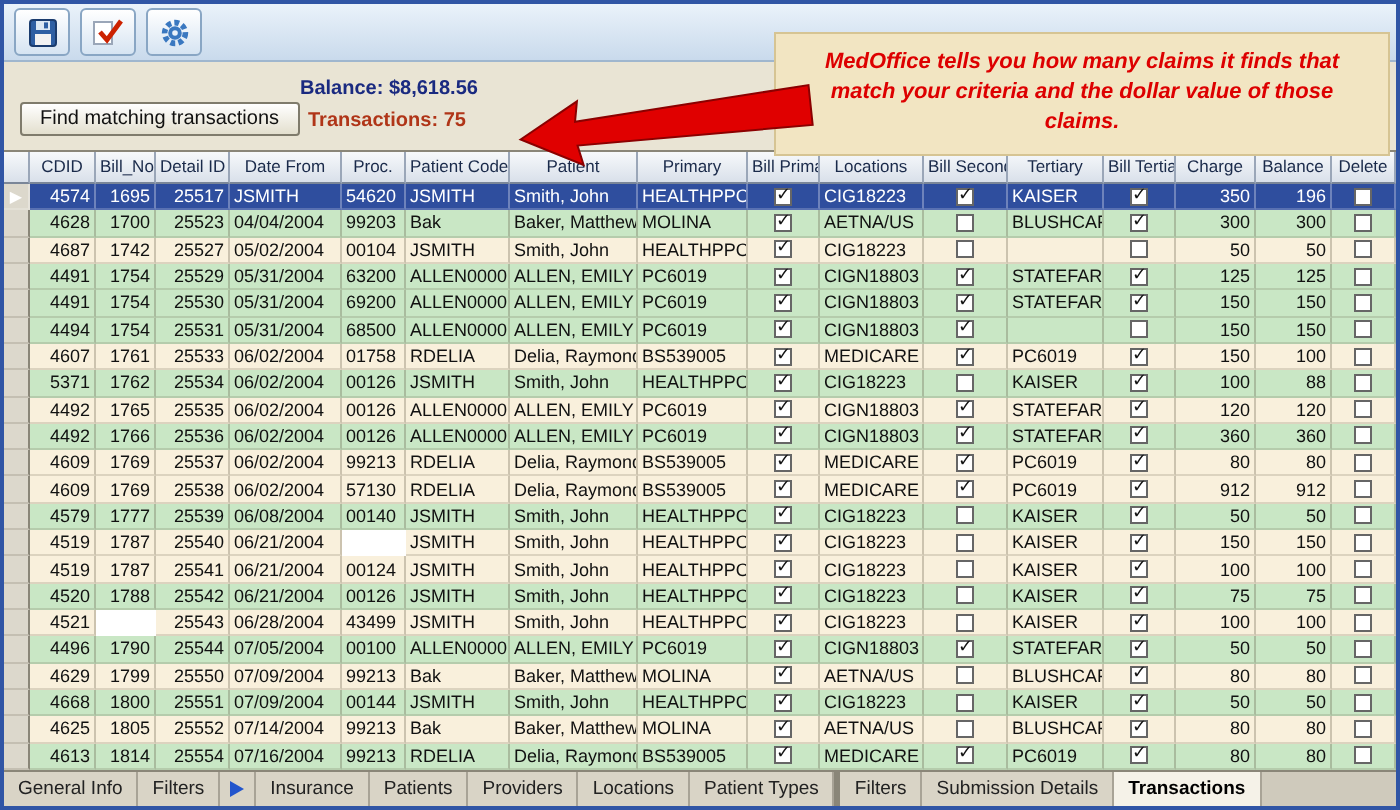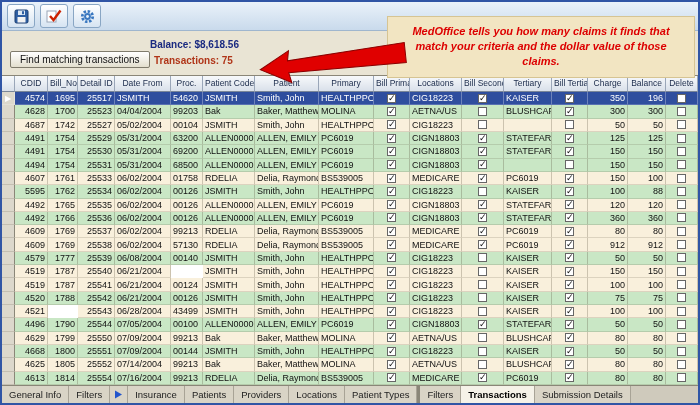--- a/index.html
+++ b/index.html
@@ -321,21 +321,21 @@
             <span class="cb">✓</span>
           </div>
           <div class="gc r" style="width: 40px;">150</div>
           <div class="gc r" style="width: 38px;">100</div>
           <div class="gc c" style="width: 32px;">
             <span class="cb"></span>
           </div>
         </div>
         <div class="grow green">
           <div class="gc sel-cell" style="width: 13px;"></div>
-          <div class="gc r" style="width: 33px;">5595</div>
+          <div class="gc r" style="width: 33px;">5371</div>
           <div class="gc r" style="width: 30px;">1762</div>
           <div class="gc r" style="width: 37px;">25534</div>
           <div class="gc" style="width: 56px;">06/02/2004</div>
           <div class="gc" style="width: 32px;">00126</div>
           <div class="gc" style="width: 52px;">JSMITH</div>
           <div class="gc" style="width: 64px;">Smith, John</div>
           <div class="gc" style="width: 55px;">HEALTHPPO</div>
           <div class="gc c" style="width: 36px;">
             <span class="cb">✓</span>
           </div>
@@ -742,17 +742,17 @@
           <polygon points="1,0.5 8,4.5 1,8.5" fill="#2255CC"></polygon>
         </svg>
       </span>
       <div class="tab">Insurance</div>
       <div class="tab">Patients</div>
       <div class="tab">Providers</div>
       <div class="tab">Locations</div>
       <div class="tab">Patient Types</div>
       <span class="tab-sep"></span>
       <div class="tab">Filters</div>
+      <div class="tab">Submission Details</div>
       <div class="tab active">Transactions</div>
-      <div class="tab">Submission Details</div>
     </div>
 
 </div>
 
 </body></html>

